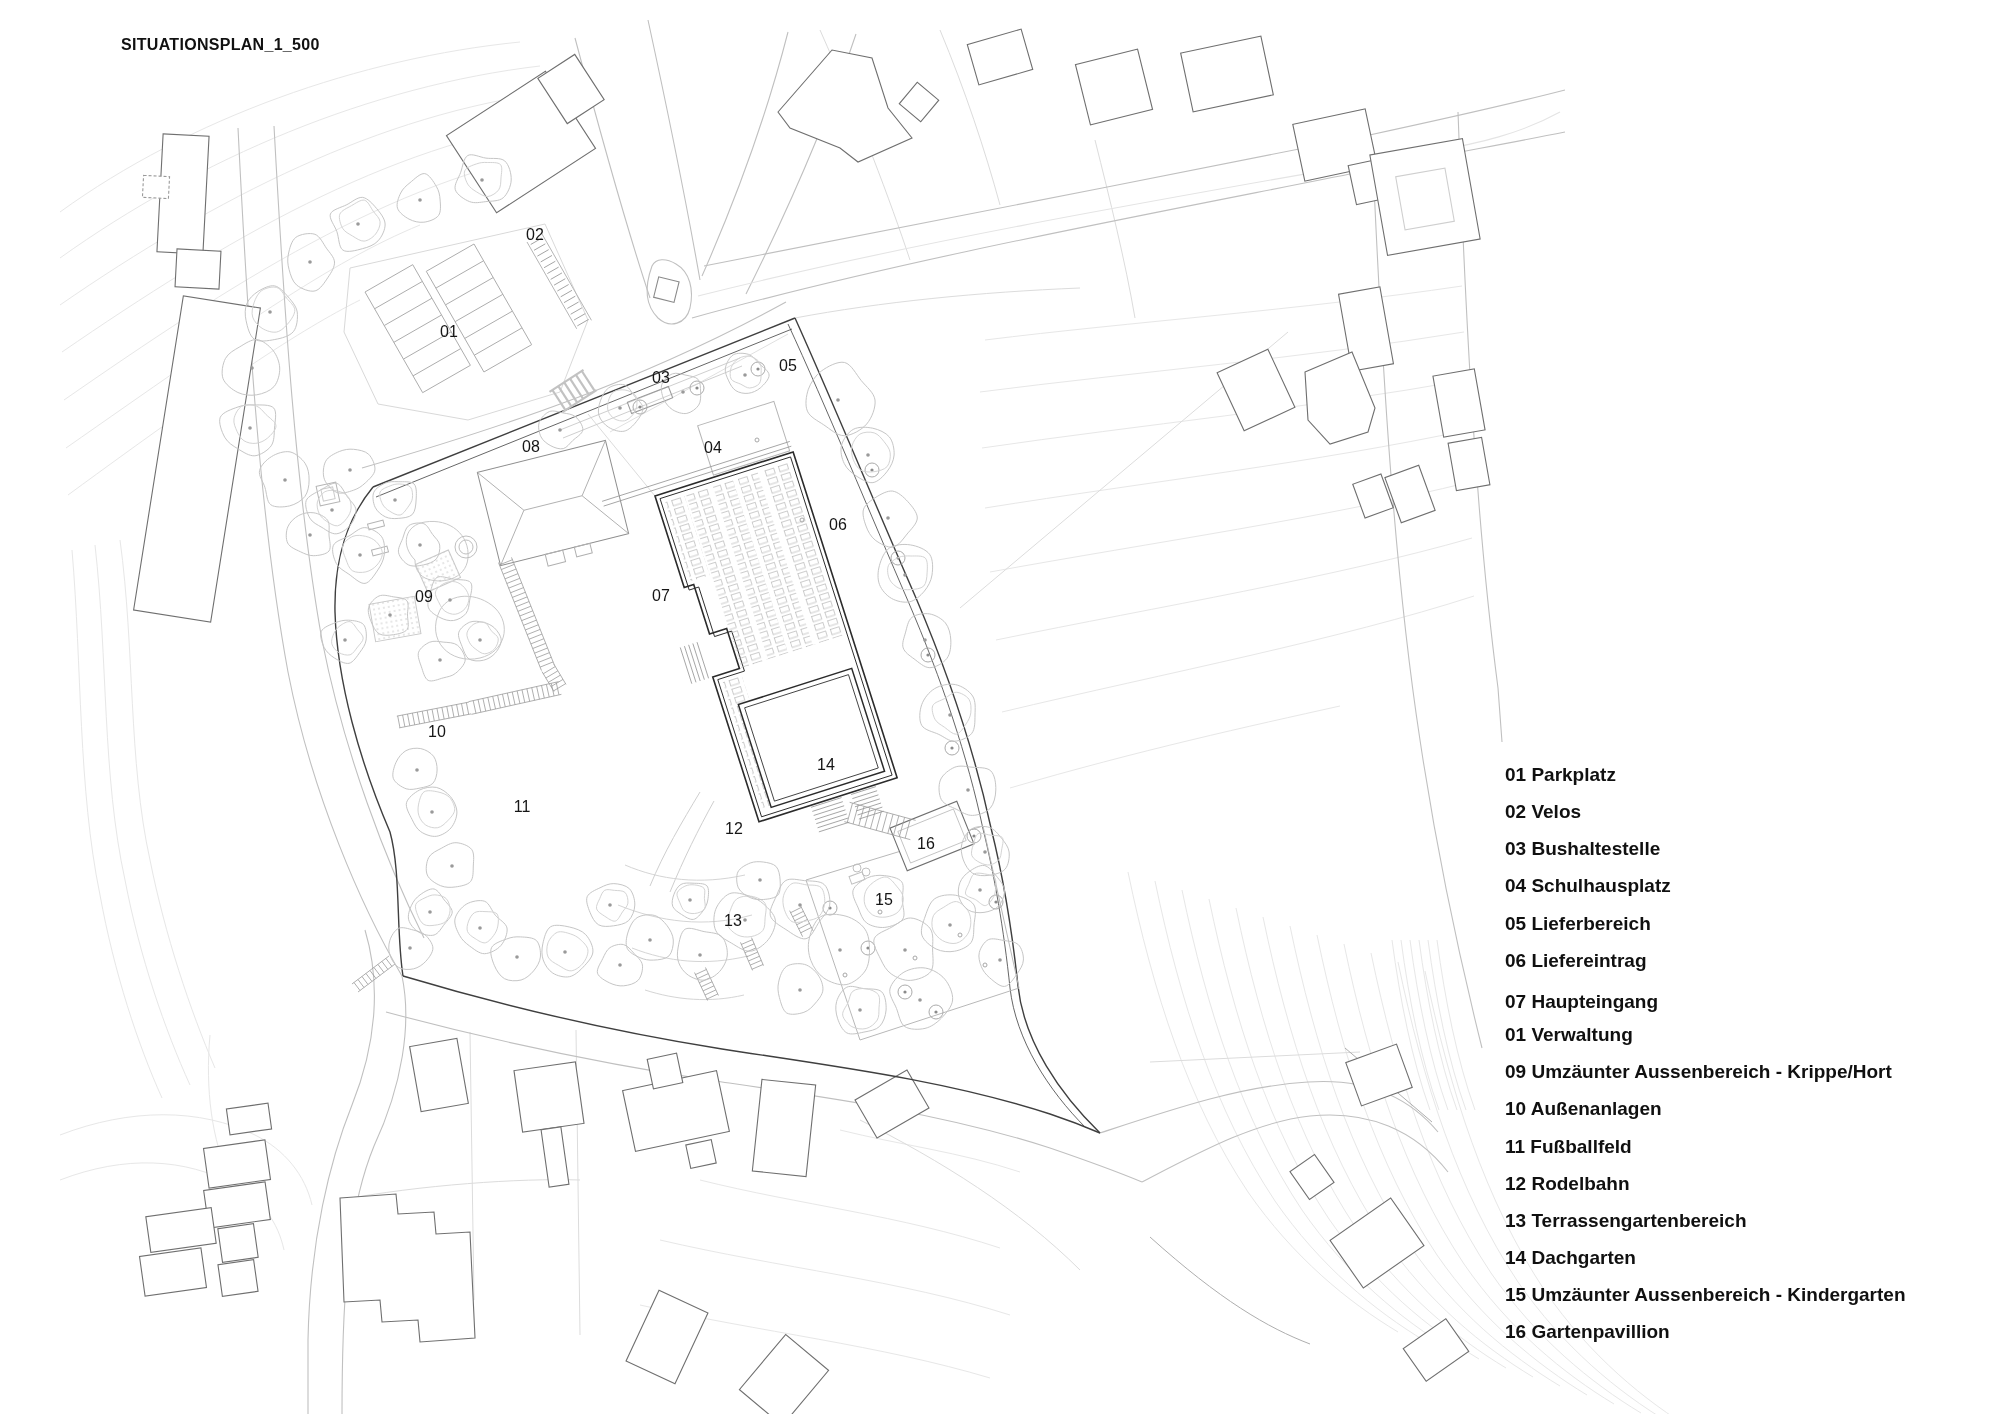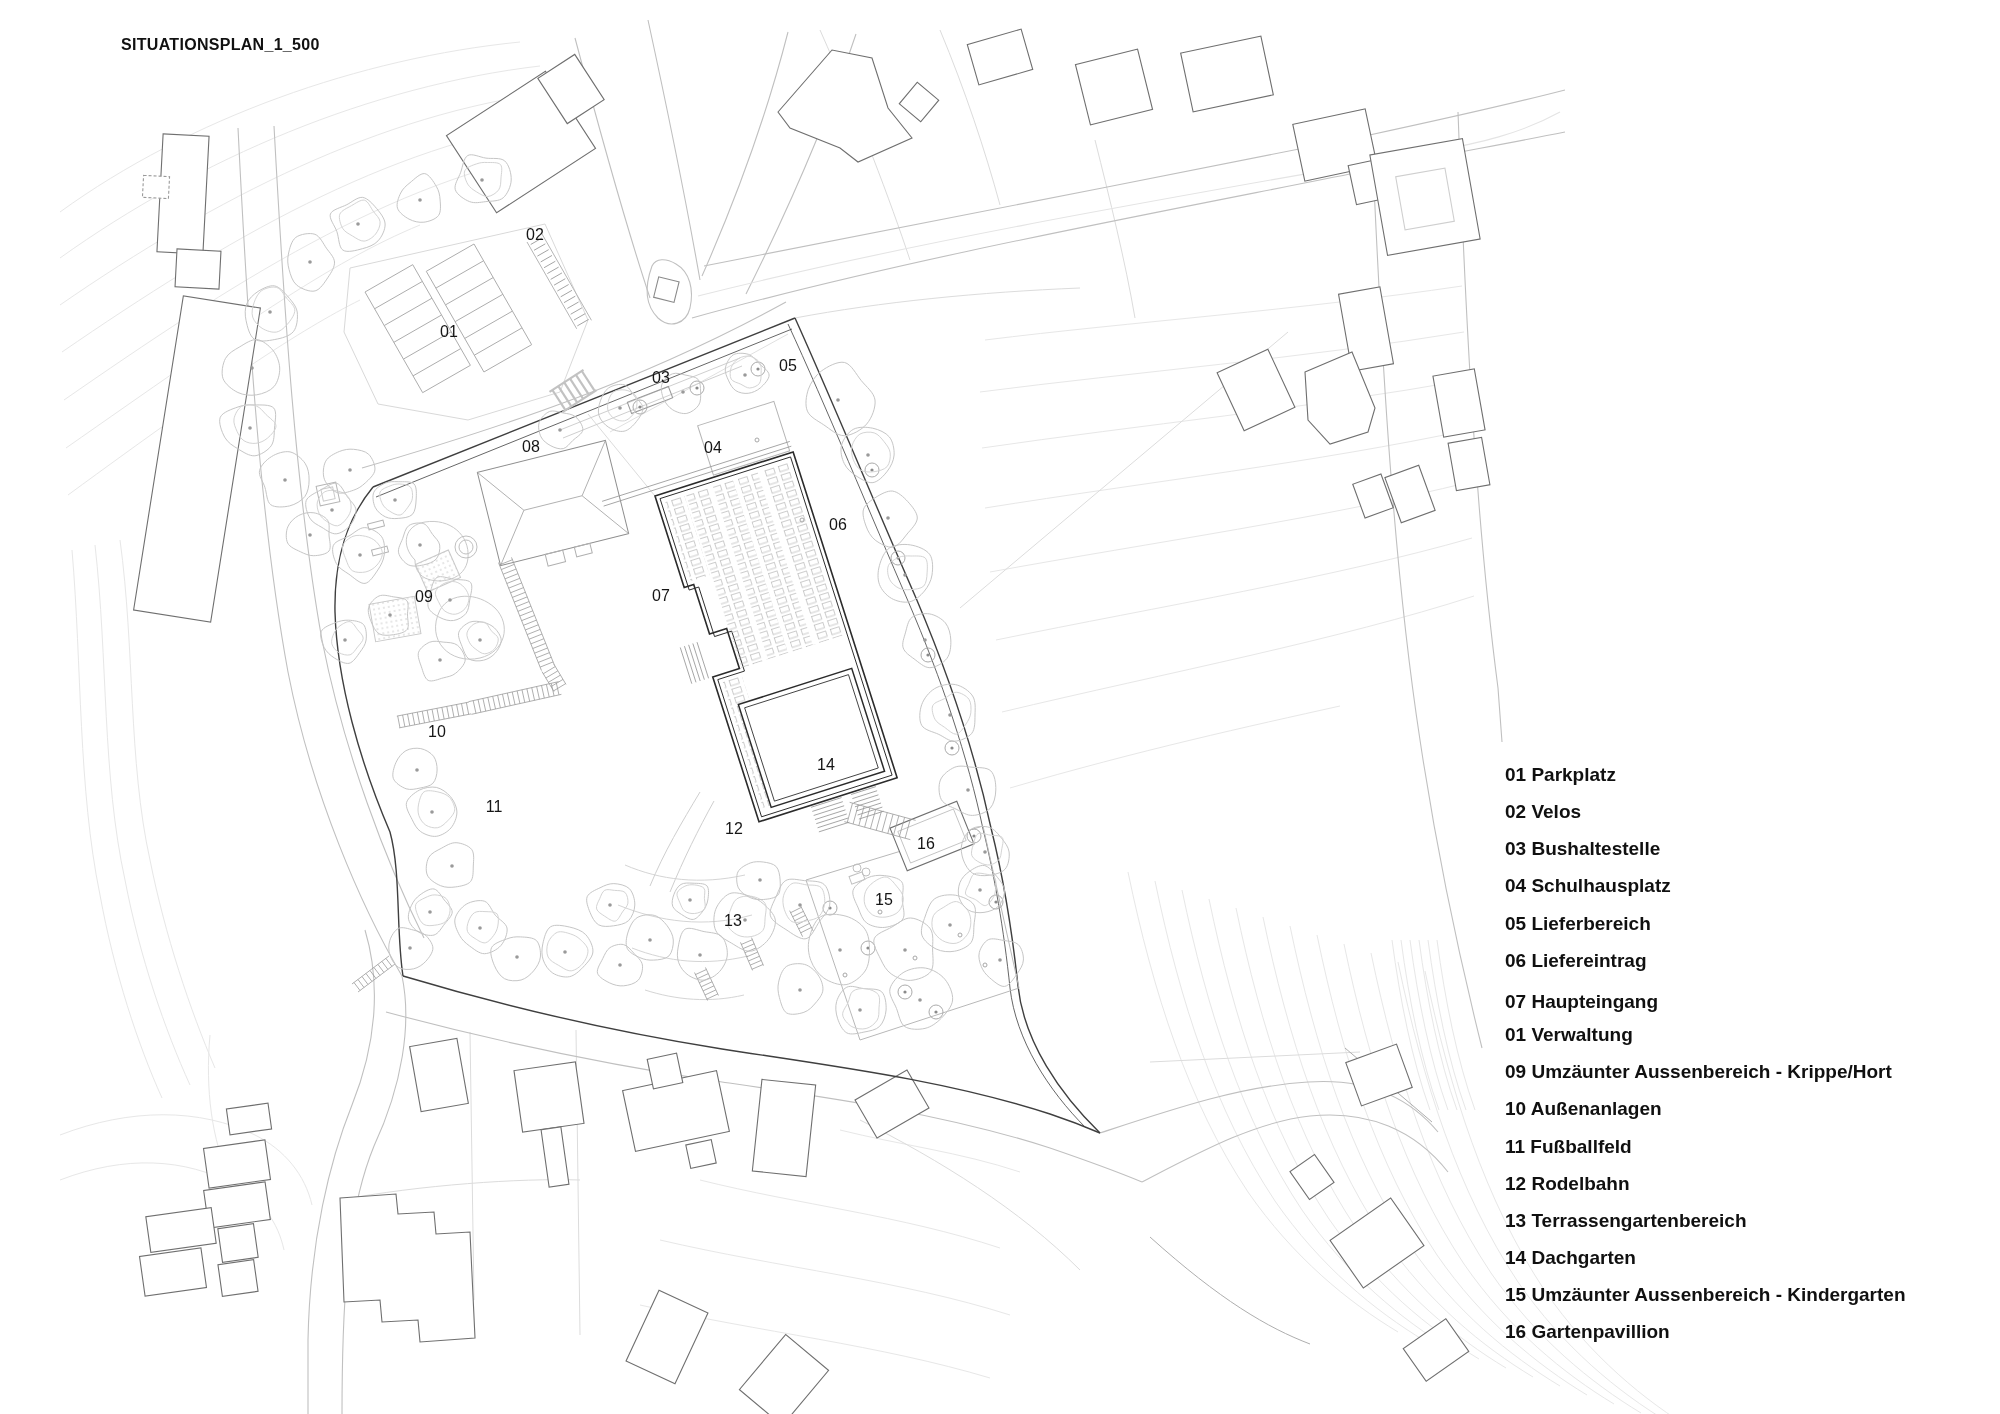--- a/index.html
+++ b/index.html
@@ -628,20 +628,20 @@
       <div class="plan-label" style="left: 449px; top: 332px;">01</div>
       <div class="plan-label" style="left: 535px; top: 235px;">02</div>
       <div class="plan-label" style="left: 661px; top: 378px;">03</div>
       <div class="plan-label" style="left: 713px; top: 448px;">04</div>
       <div class="plan-label" style="left: 788px; top: 366px;">05</div>
       <div class="plan-label" style="left: 838px; top: 525px;">06</div>
       <div class="plan-label" style="left: 661px; top: 596px;">07</div>
       <div class="plan-label" style="left: 531px; top: 447px;">08</div>
       <div class="plan-label" style="left: 424px; top: 597px;">09</div>
       <div class="plan-label" style="left: 437px; top: 732px;">10</div>
-      <div class="plan-label" style="left: 494px; top: 807px; text-align: center;">11</div>
+      <div class="plan-label" style="left: 522px; top: 807px; text-align: center;">11</div>
       <div class="plan-label" style="left: 734px; top: 829px;">12</div>
       <div class="plan-label" style="left: 733px; top: 921px;">13</div>
       <div class="plan-label" style="left: 826px; top: 765px;">14</div>
       <div class="plan-label" style="left: 884px; top: 900px;">15</div>
       <div class="plan-label" style="left: 926px; top: 844px;">16</div>
     </div>
 </div>
 
 </body></html>

